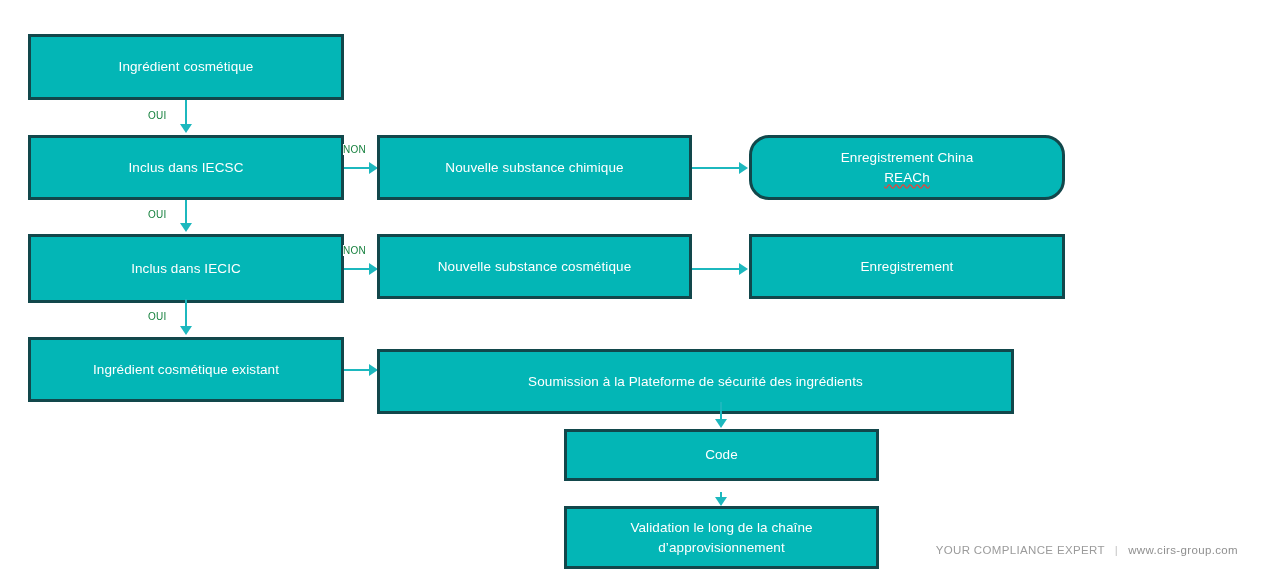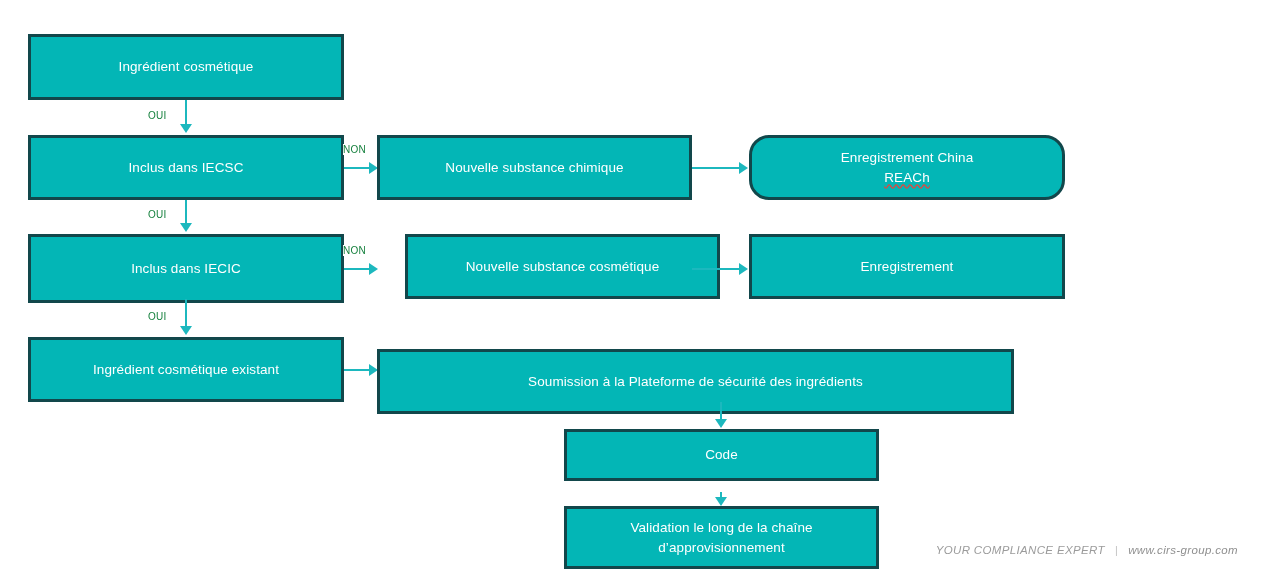--- a/index.html
+++ b/index.html
@@ -76,21 +76,20 @@
     position: absolute;
     right: 28px;
     bottom: 20px;
     display: flex;
     align-items: center;
     gap: 10px;
     color: #9b9b9b;
     font-size: 11.5px;
     letter-spacing: 0.35px;
     white-space: nowrap;
-    font-style: italic;
   }
   #footer .sep { color: #c4c4c4; }
   #footer .url { color: #8f8f8f; }
 </style>
 </head>
 <body>
 
 <div id="canvas">
 
   <div class="node" style="left:28px; top:34px; width:316px; height:66px;">
@@ -128,21 +127,21 @@
   <div class="edge-label" style="left:148px; top:209px;">OUI</div>
 
   <div class="node" style="left:28px; top:234px; width:316px; height:69px;">
     <span>Inclus dans IECIC</span>
   </div>
 
   <div class="conn-h" style="left:344px; top:268px; width:26px; height:2px;"></div>
   <div class="arrow-right" style="left:369px; top:263px;"></div>
   <div class="edge-label" style="left:343px; top:245px;">NON</div>
 
-  <div class="node" style="left:377px; top:234px; width:315px; height:65px;margin-left:28px;">
+  <div class="node" style="left:377px; top:234px; width:315px; height:65px;">
     <span>Nouvelle substance cosmétique</span>
   </div>
 
   <div class="conn-h" style="left:692px; top:268px; width:48px; height:2px;"></div>
   <div class="arrow-right" style="left:739px; top:263px;"></div>
 
   <div class="node" style="left:749px; top:234px; width:316px; height:65px;">
     <span>Enregistrement</span>
   </div>
 

